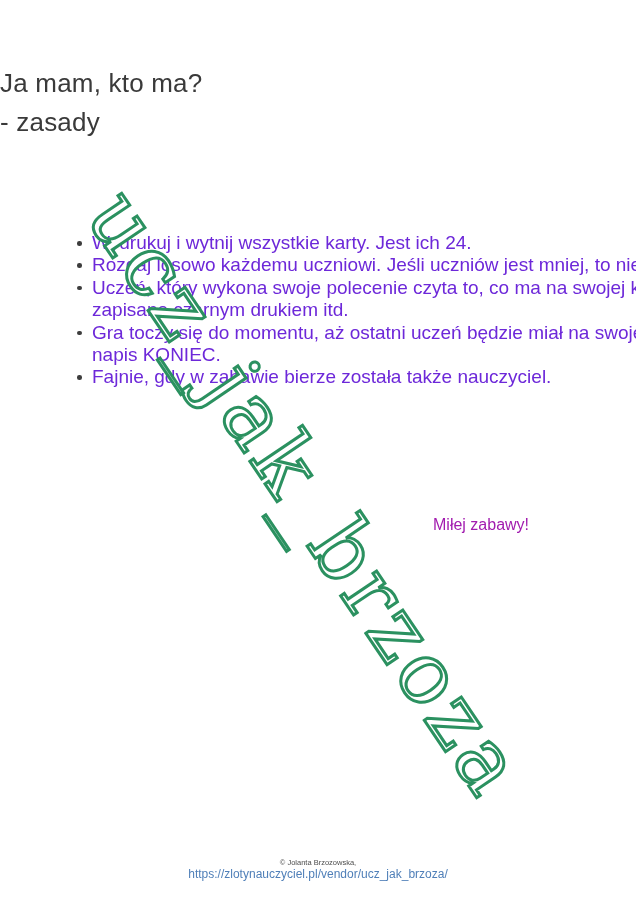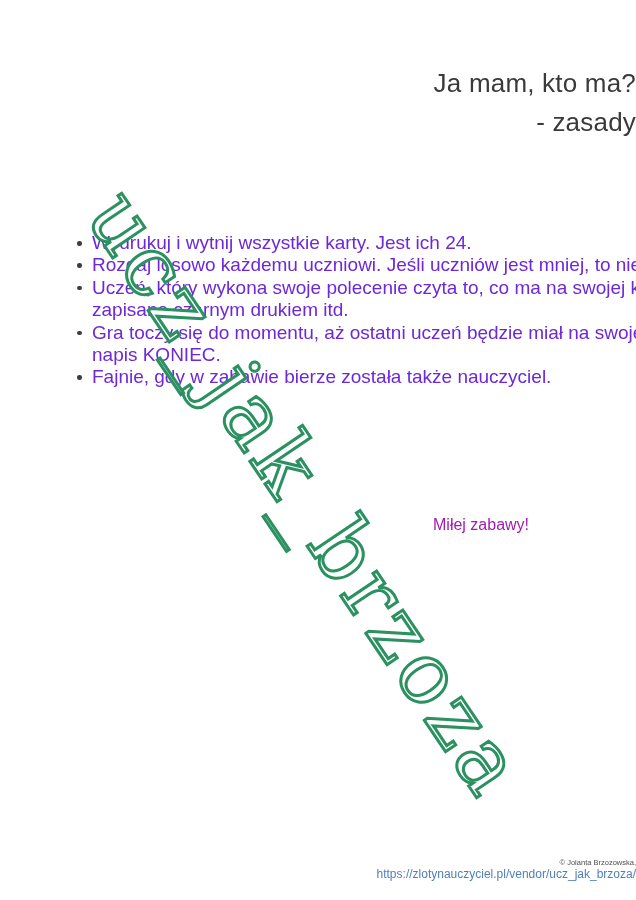--- a/index.html
+++ b/index.html
@@ -14,21 +14,21 @@
     width: 636px; height: 900px;
     background: #ffffff;
     overflow: hidden;
   }
 
   
   .title {
     position: absolute;
     top: 64px; left: 0;
     width: 100%;
-    text-align: right;
+    text-align: left;
     font-size: 26px;
     line-height: 39px;
     color: #3a3a3a;
     letter-spacing: 0.2px;
   }
 
   
   .rules {
     position: absolute;
     top: 231px; left: 74px;
@@ -72,21 +72,21 @@
     color: #ffffff;
     -webkit-text-stroke: 3px #2b9160;
     z-index: 5;
   }
 
   
   .footer {
     position: absolute;
     top: 858px; left: 0;
     width: 100%;
-    text-align: right;
+    text-align: center;
     line-height: 10px;
   }
   .copyright {
     font-size: 7.5px;
     color: #4d4d4d;
   }
   .footer-link {
     font-size: 12px;
     color: #4f7fb8;
     text-decoration: none;

